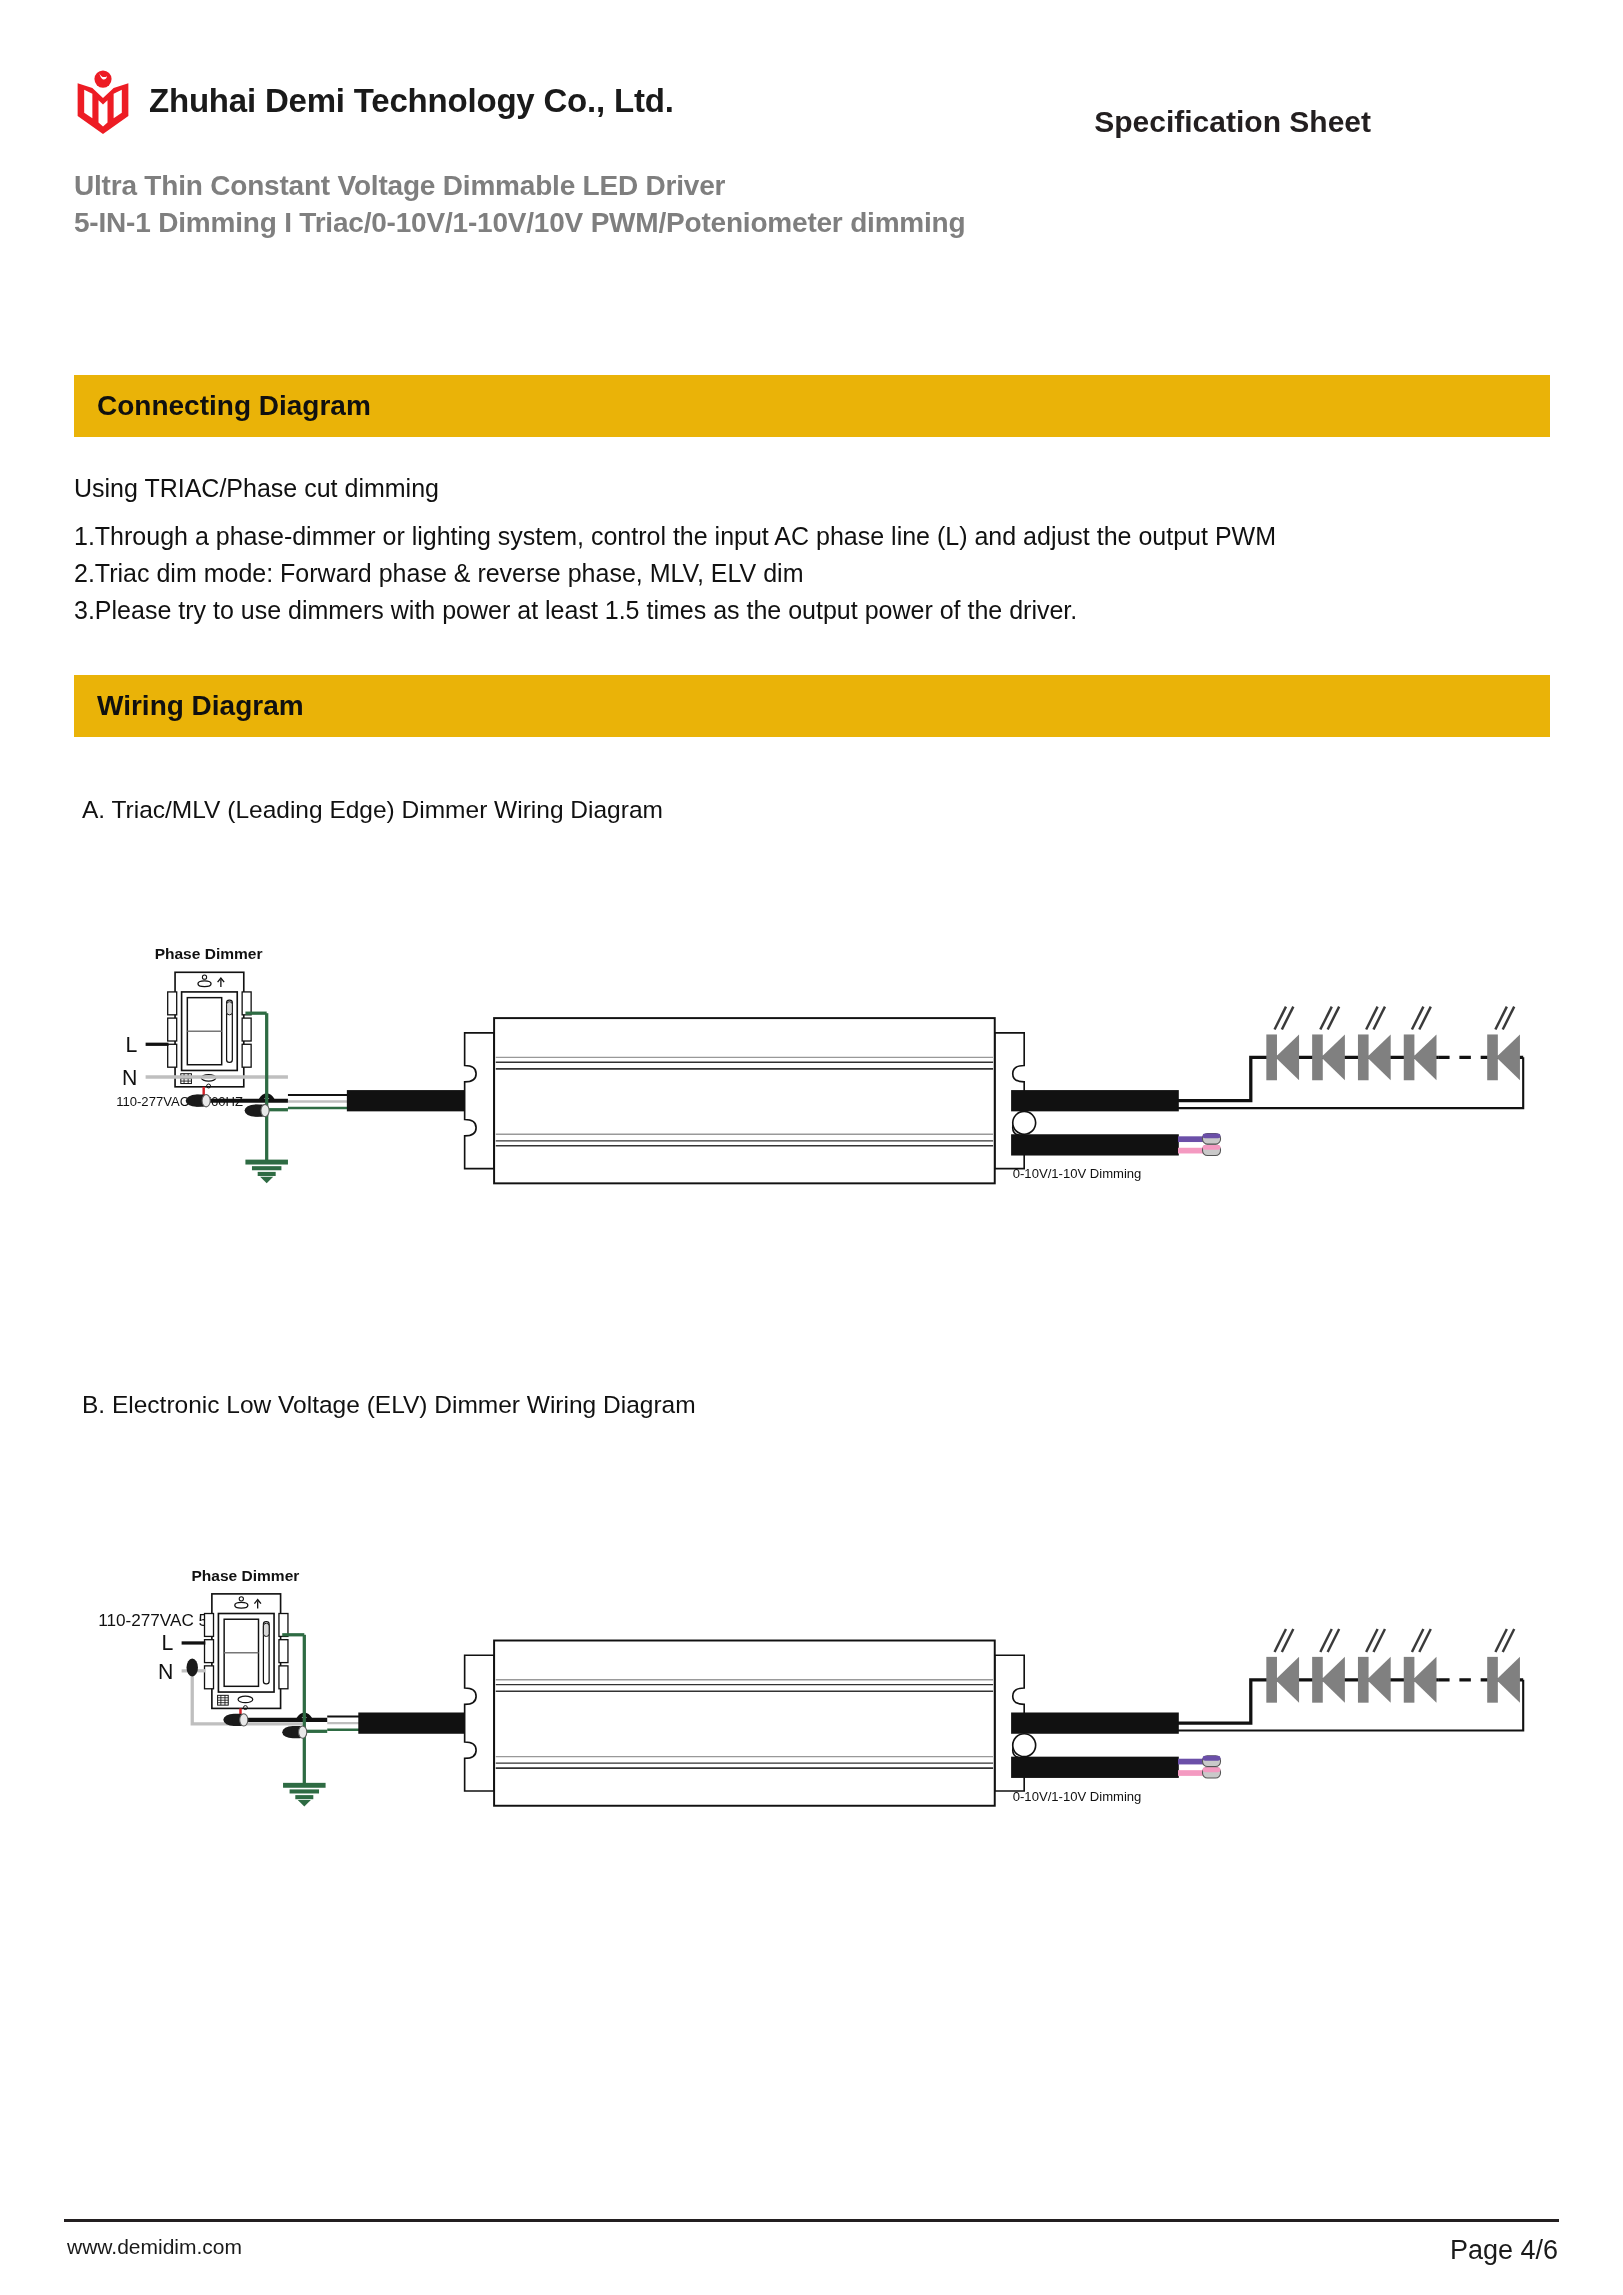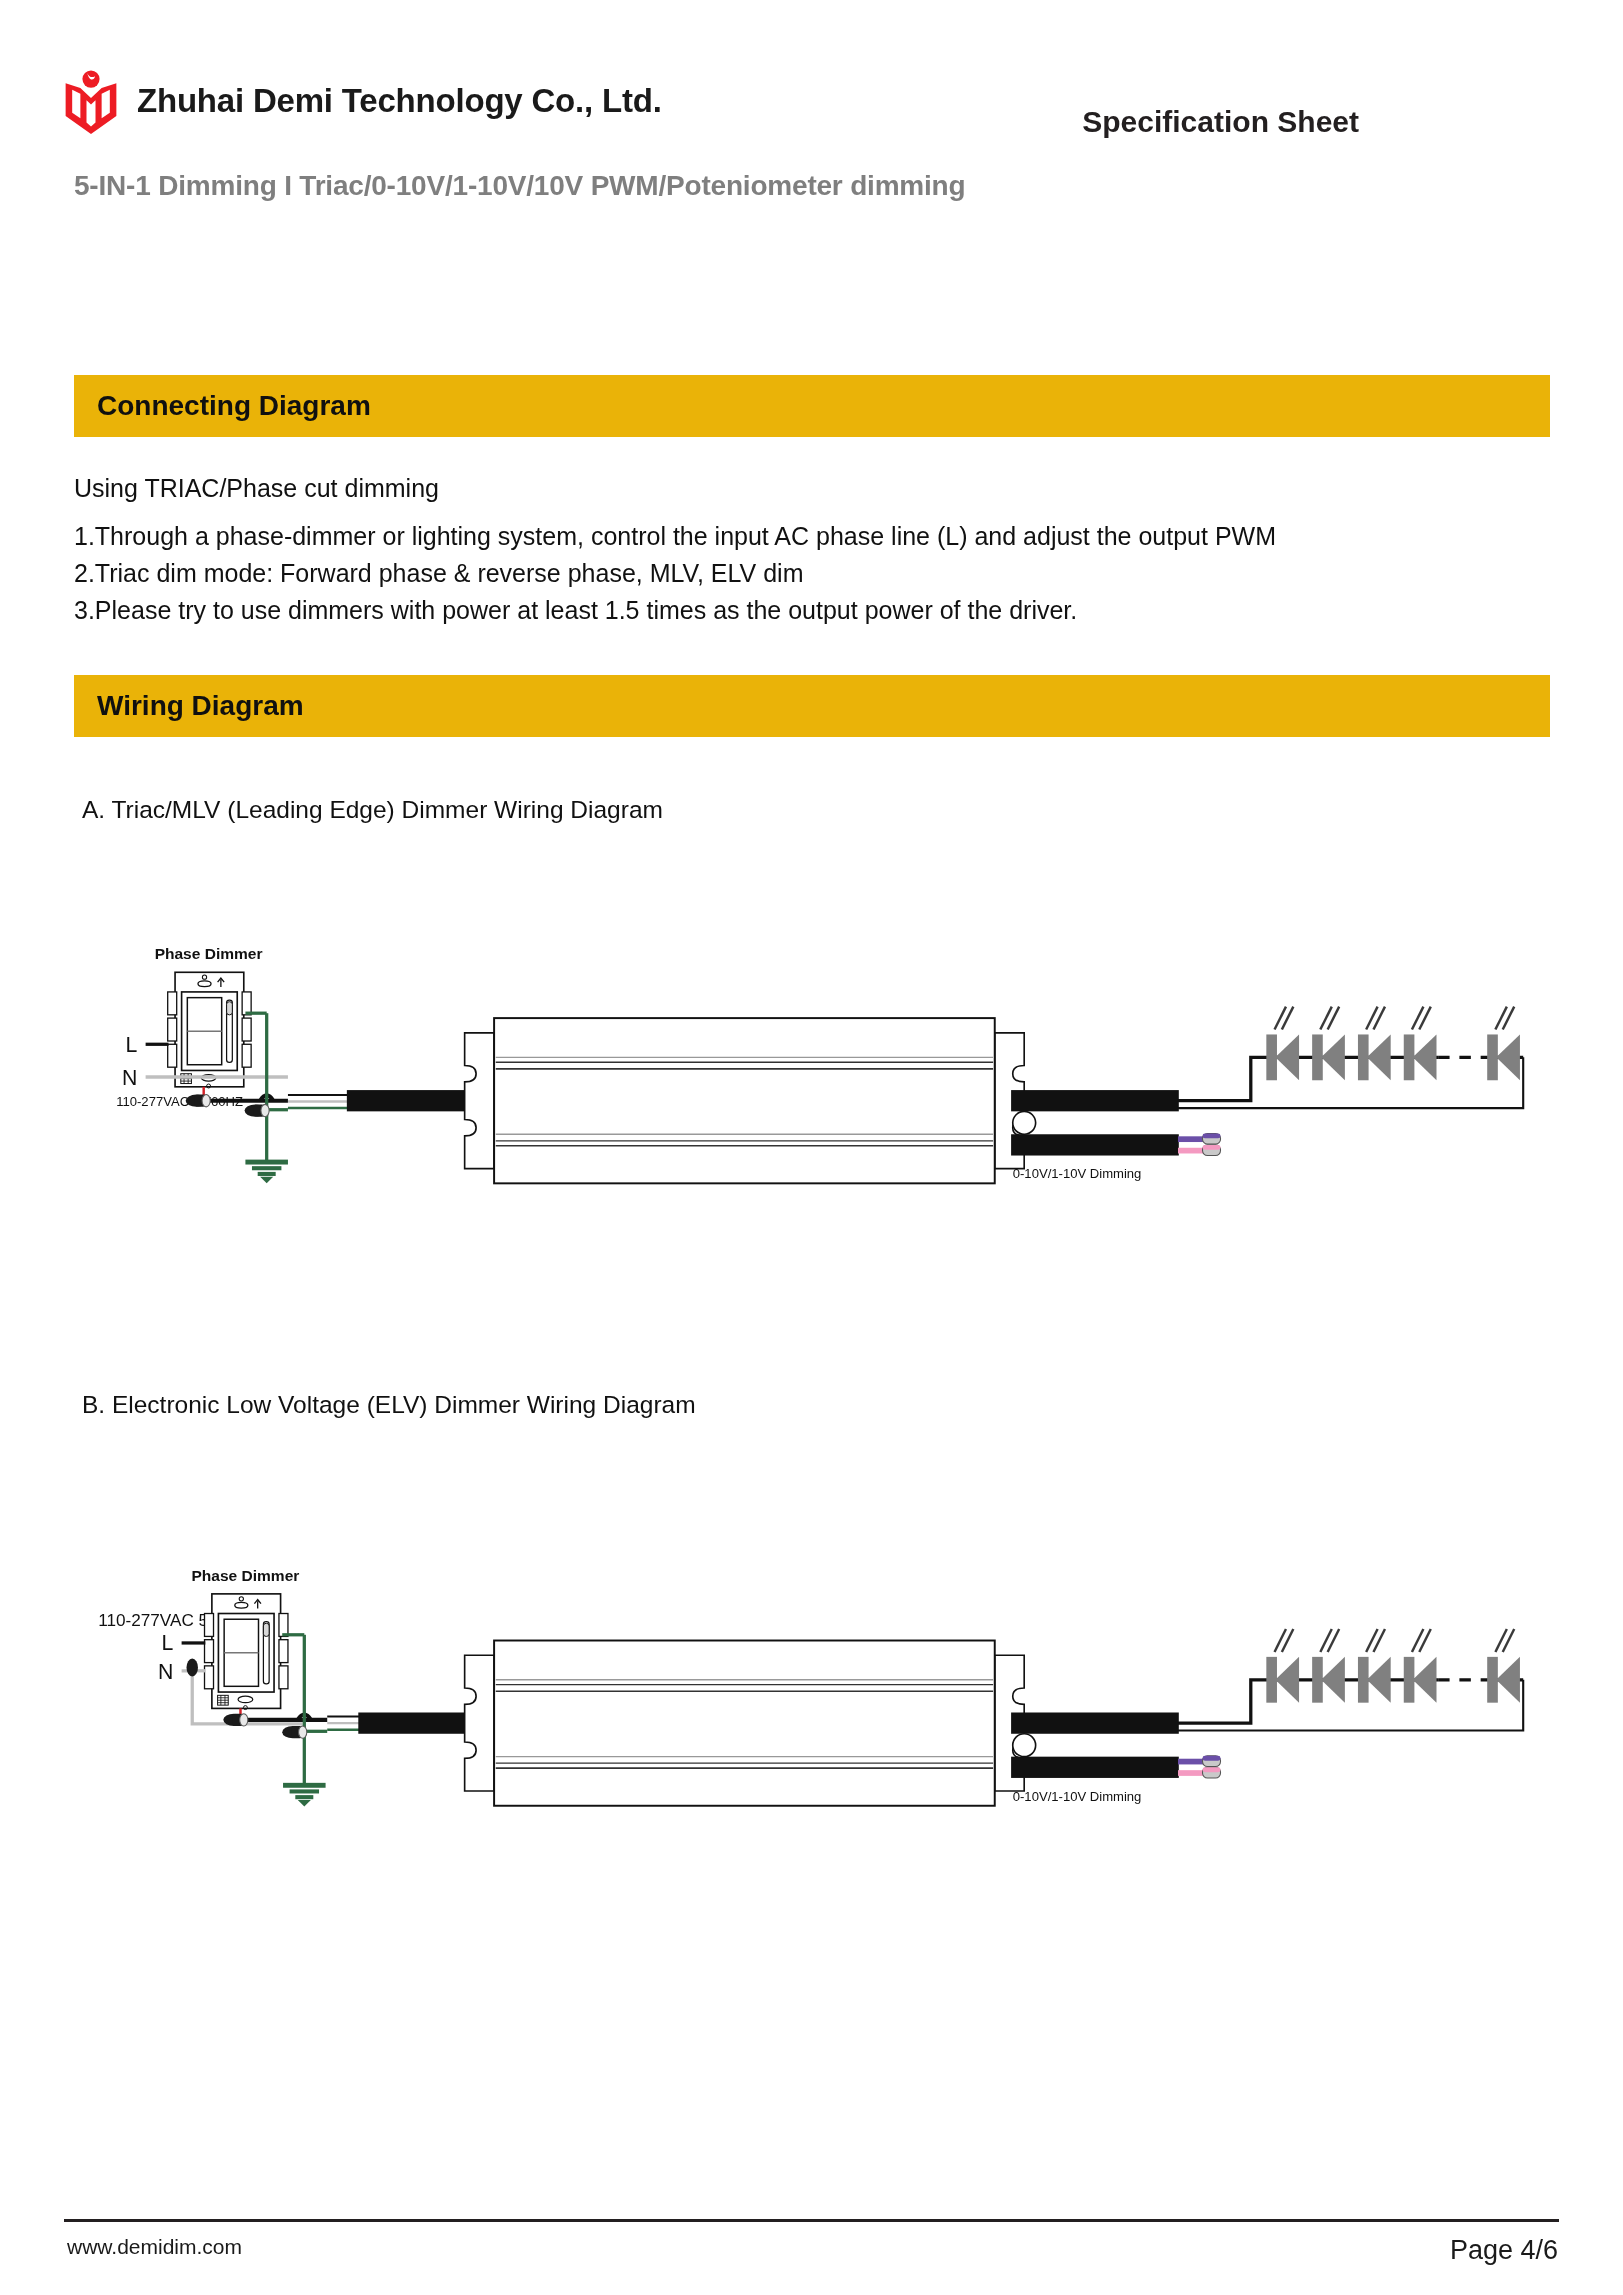--- a/index.html
+++ b/index.html
@@ -12,21 +12,21 @@
     height: 2295px;
     position: relative;
     font-family: "Liberation Sans", sans-serif;
     color: #000000;
     overflow: hidden;
   }
 
   
   .header {
     position: absolute;
-    left: 0; top: 0;
+    left: 12px; top: 0;
     width: 1424px;
     height: 164px;
     text-decoration: underline;
   }
   .logo-mark {
     position: absolute;
     left: 64px; top: 70px;
     width: 54px; height: 64px;
   }
   .company-name {
@@ -148,20 +148,21 @@
       <path d="M10 24 L10 52 L20 59 L20 29 Z" fill="#ffffff"></path>
       <path d="M56 24 L56 52 L46 59 L46 29 Z" fill="#ffffff"></path>
       <path d="M27.5 37 L33 42 L38.5 37 L38.5 64 L33 69 L27.5 64 Z" fill="#ffffff"></path>
     </svg>
   </div>
   <div class="company-name">Zhuhai Demi Technology Co., Ltd.</div>
   <div class="spec-sheet">Specification Sheet</div>
 </div>
 
 <div class="title-block">
+  <div class="title-sub1">Ultra Thin Constant Voltage Dimmable LED Driver</div>
   <div class="title-sub2">5-IN-1 Dimming I  Triac/0-10V/1-10V/10V PWM/Poteniometer dimming</div>
 </div>
 
 <div class="section-bar" style="top:375px;">
   <span class="section-bar-label">Connecting Diagram</span>
 </div>
 
 <div class="body-line" style="top:474px;">Using TRIAC/Phase cut dimming</div>
 <div class="body-line" style="top:522px;">1.Through a phase-dimmer or lighting system, control the input AC phase line (L) and adjust the output PWM</div>
 <div class="body-line" style="top:559px;">2.Triac dim mode: Forward phase &amp; reverse phase, MLV, ELV dim</div>

